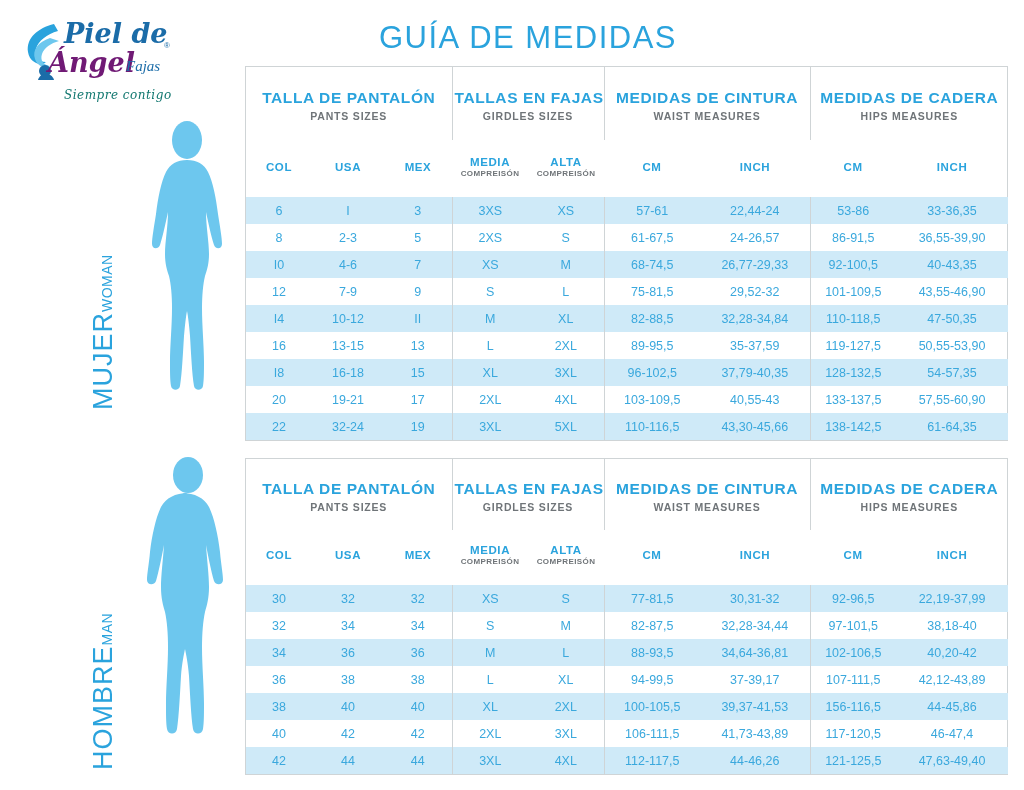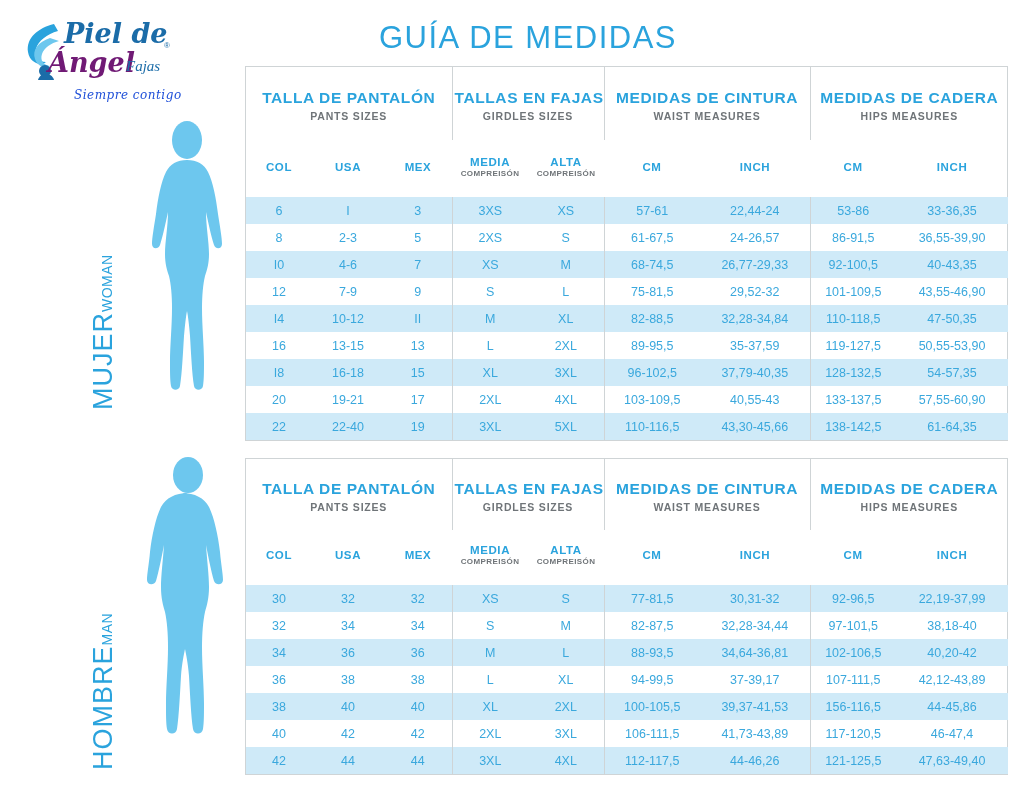--- a/index.html
+++ b/index.html
@@ -30,23 +30,23 @@
     font-size:27px; color:#701a75;
     line-height:1.05; margin-top:2px; margin-left:-16px;
   }
   .logo-fajas {
     position:absolute; left:108px; top:44px;
     font-family:Liberation Serif, serif;
     font-style:italic; font-size:15px; color:#1b6ca8;
   }
   .logo-reg { position:absolute; left:146px; top:27px; font-size:8px; color:#1b6ca8; }
   .logo-tag {
-    position:absolute; left:56px; top:74px;
+    position:absolute; left:46px; top:74px;
     font-family:"DejaVu Serif", serif;
-    font-style:italic; font-size:12px; color:#1d4ed8;
+    font-style:italic; font-size:12px; color:#0f766e;
     letter-spacing:0.5px;
   }
 
   
   .main-title {
     position:absolute; left:16px; top:20px; width:1024px;
     text-align:center;
     font-size:31px; letter-spacing:1.5px;
     color:#2aa3dd; font-weight:400;
     font-family:"Liberation Sans", sans-serif;
@@ -285,21 +285,21 @@
             <td class="cell">17</td>
             <td class="cell vsep">2XL</td>
             <td class="cell">4XL</td>
             <td class="cell vsep">103-109,5</td>
             <td class="cell">40,55-43</td>
             <td class="cell vsep">133-137,5</td>
             <td class="cell">57,55-60,90</td>
           </tr>
           <tr class="alt">
             <td class="cell">22</td>
-            <td class="cell">22-40</td>
+            <td class="cell">32-24</td>
             <td class="cell">19</td>
             <td class="cell vsep">3XL</td>
             <td class="cell">5XL</td>
             <td class="cell vsep">110-116,5</td>
             <td class="cell">43,30-45,66</td>
             <td class="cell vsep">138-142,5</td>
             <td class="cell">61-64,35</td>
           </tr>
         </tbody>
       </table>

